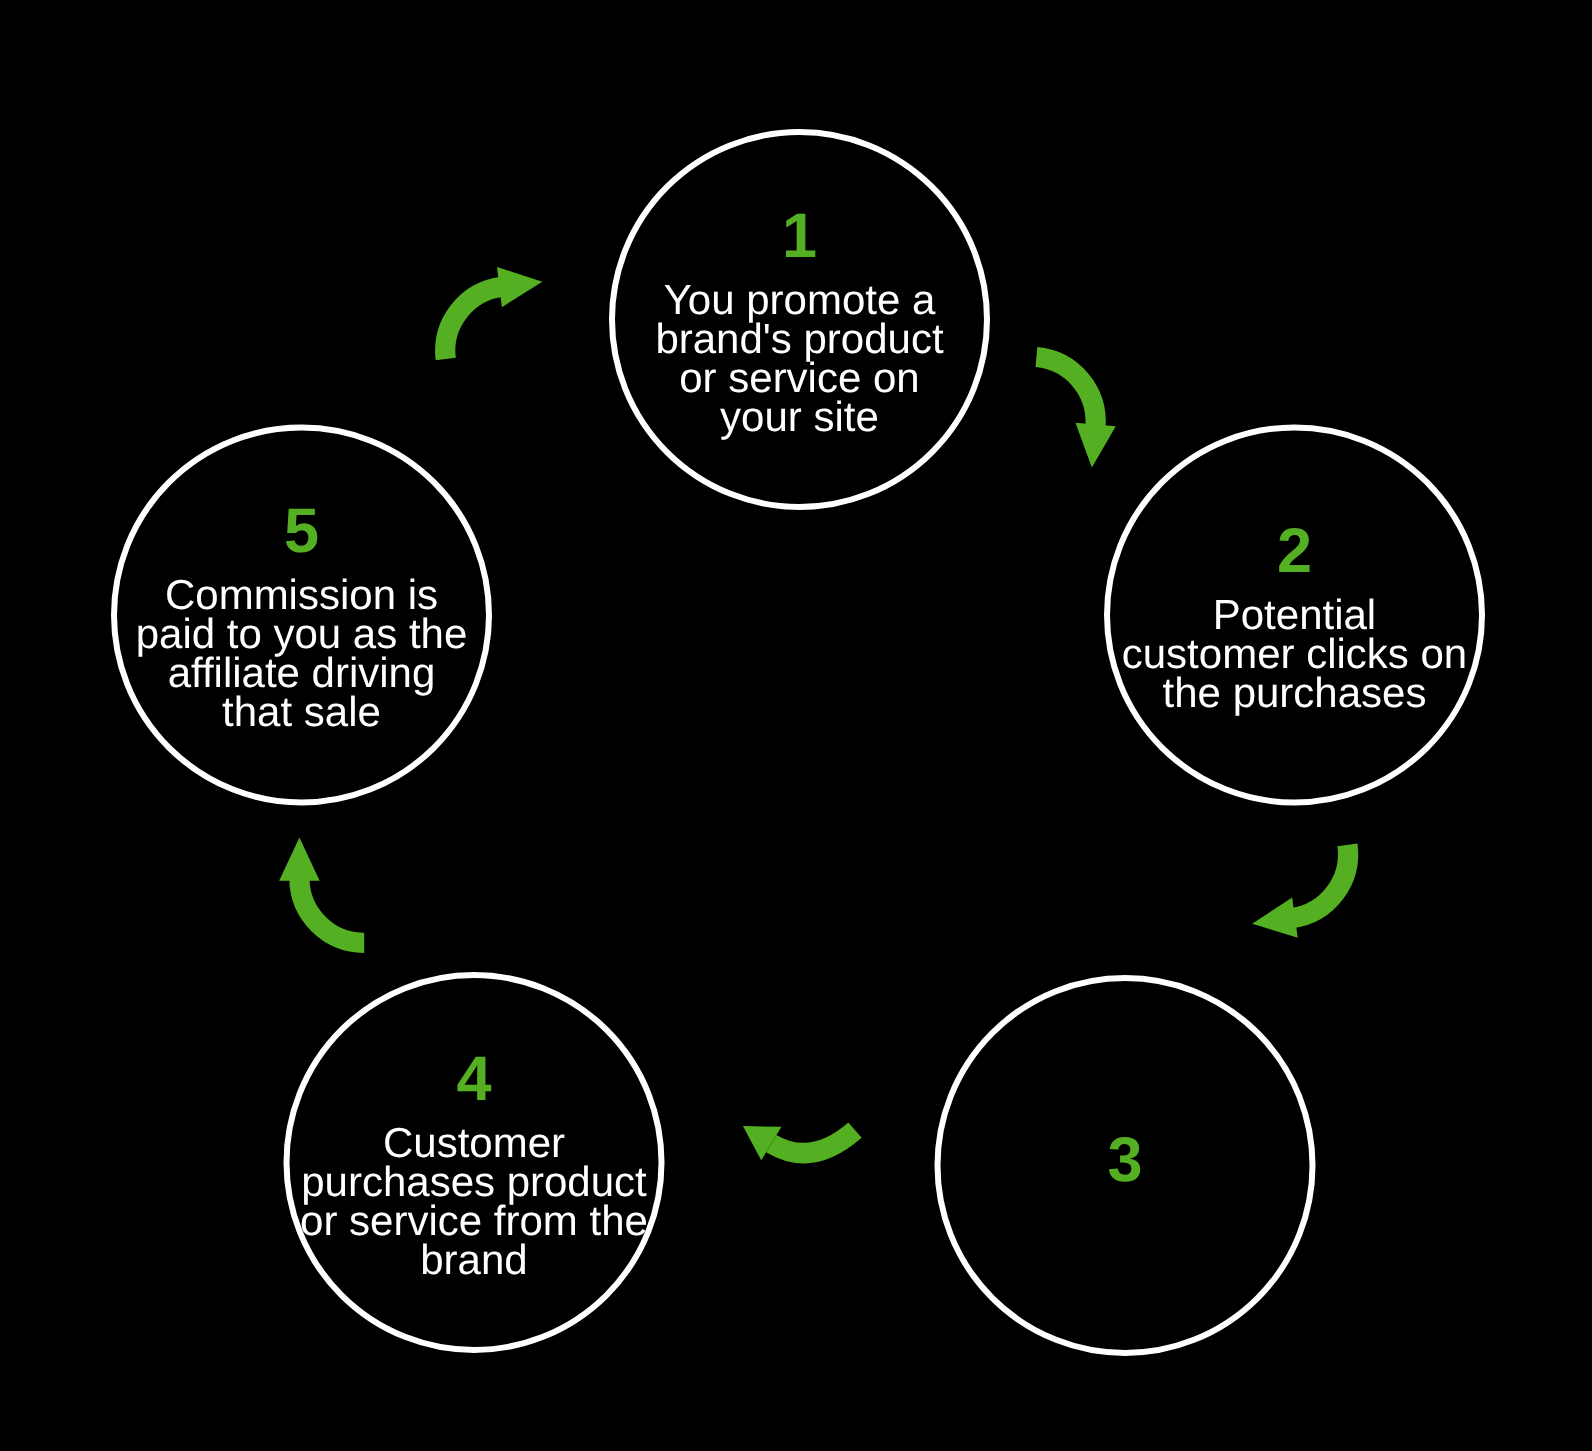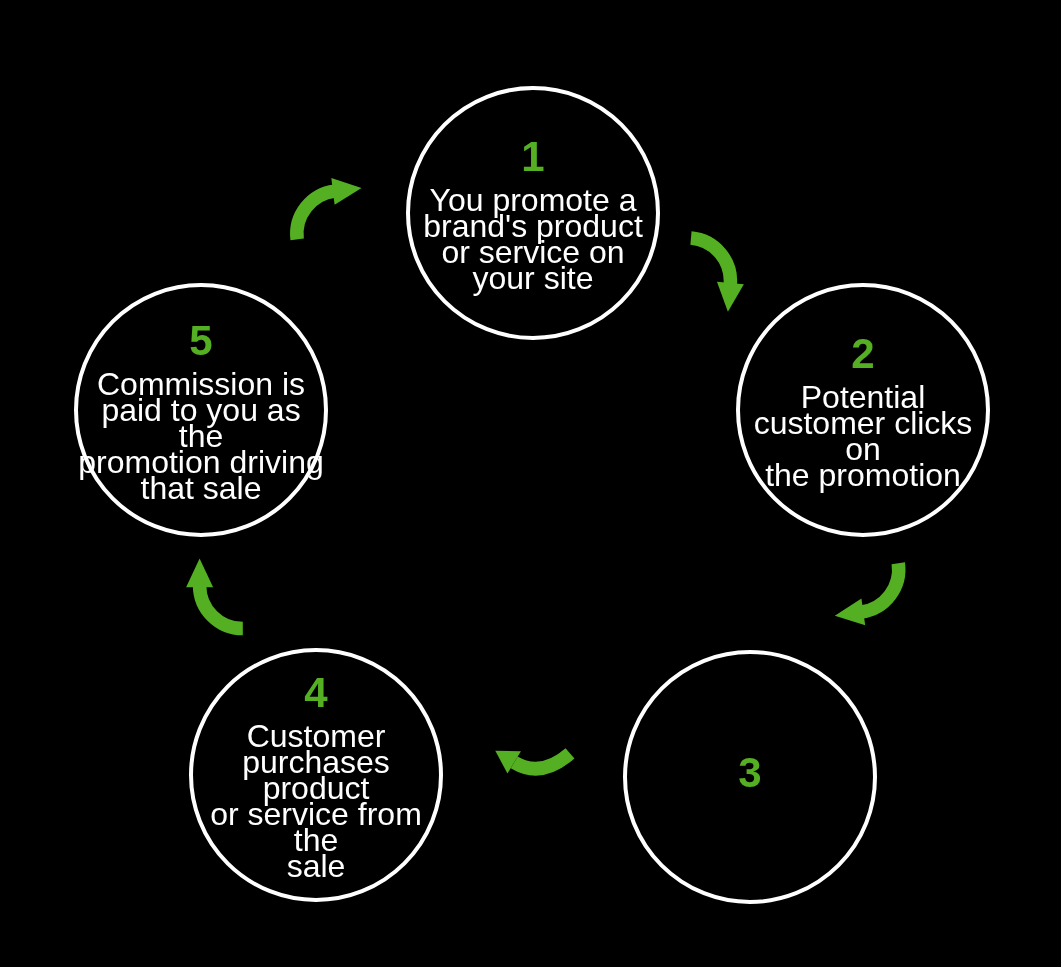--- a/index.html
+++ b/index.html
@@ -30,21 +30,21 @@
   }
   .step-num {
     color: var(--accent, #54b022);
     font-size: 42px;
     font-weight: 700;
     line-height: 1;
     margin-bottom: 9px;
   }
   .step-text {
     color: var(--text, #fff);
-    font-size: 32px;
+    font-size: 28px;
     line-height: 26px;
     white-space: pre-line;
   }
   .circle-1 { left: 406px; top:  86px; }
   .circle-2 { left: 736px; top: 283px; }
   .circle-3 { left: 623px; top: 650px; }
   .circle-4 { left: 189px; top: 648px; }
   .circle-5 { left:  74px; top: 283px; }
 
   .arrow {
@@ -68,40 +68,40 @@
     <div class="step-text">You promote a
 brand's product
 or service on
 your site</div>
   </div>
 
   <div class="step-circle circle-2">
     <div class="step-num">2</div>
     <div class="step-text">Potential
 customer clicks on
-the promotion</div>
+the purchases</div>
   </div>
 
   <div class="step-circle circle-3">
     <div class="step-num">3</div>
   </div>
 
   <div class="step-circle circle-4">
     <div class="step-num">4</div>
     <div class="step-text">Customer
 purchases product
 or service from the
-sale</div>
+brand</div>
   </div>
 
   <div class="step-circle circle-5">
     <div class="step-num">5</div>
     <div class="step-text">Commission is
 paid to you as the
-promotion driving
+affiliate driving
 that sale</div>
   </div>
 
   <div class="arrow arrow-5-1">
     <svg width="90" height="90" viewBox="0 0 100 100">
       <g transform="rotate(83 50 50)">
         <path d="M 82 84 A 48 48 0 0 1 34 36" fill="none" stroke="currentColor" stroke-width="15"></path>
         <polygon points="34,6 19,38 49,38" fill="currentColor"></polygon>
       </g>
     </svg>

